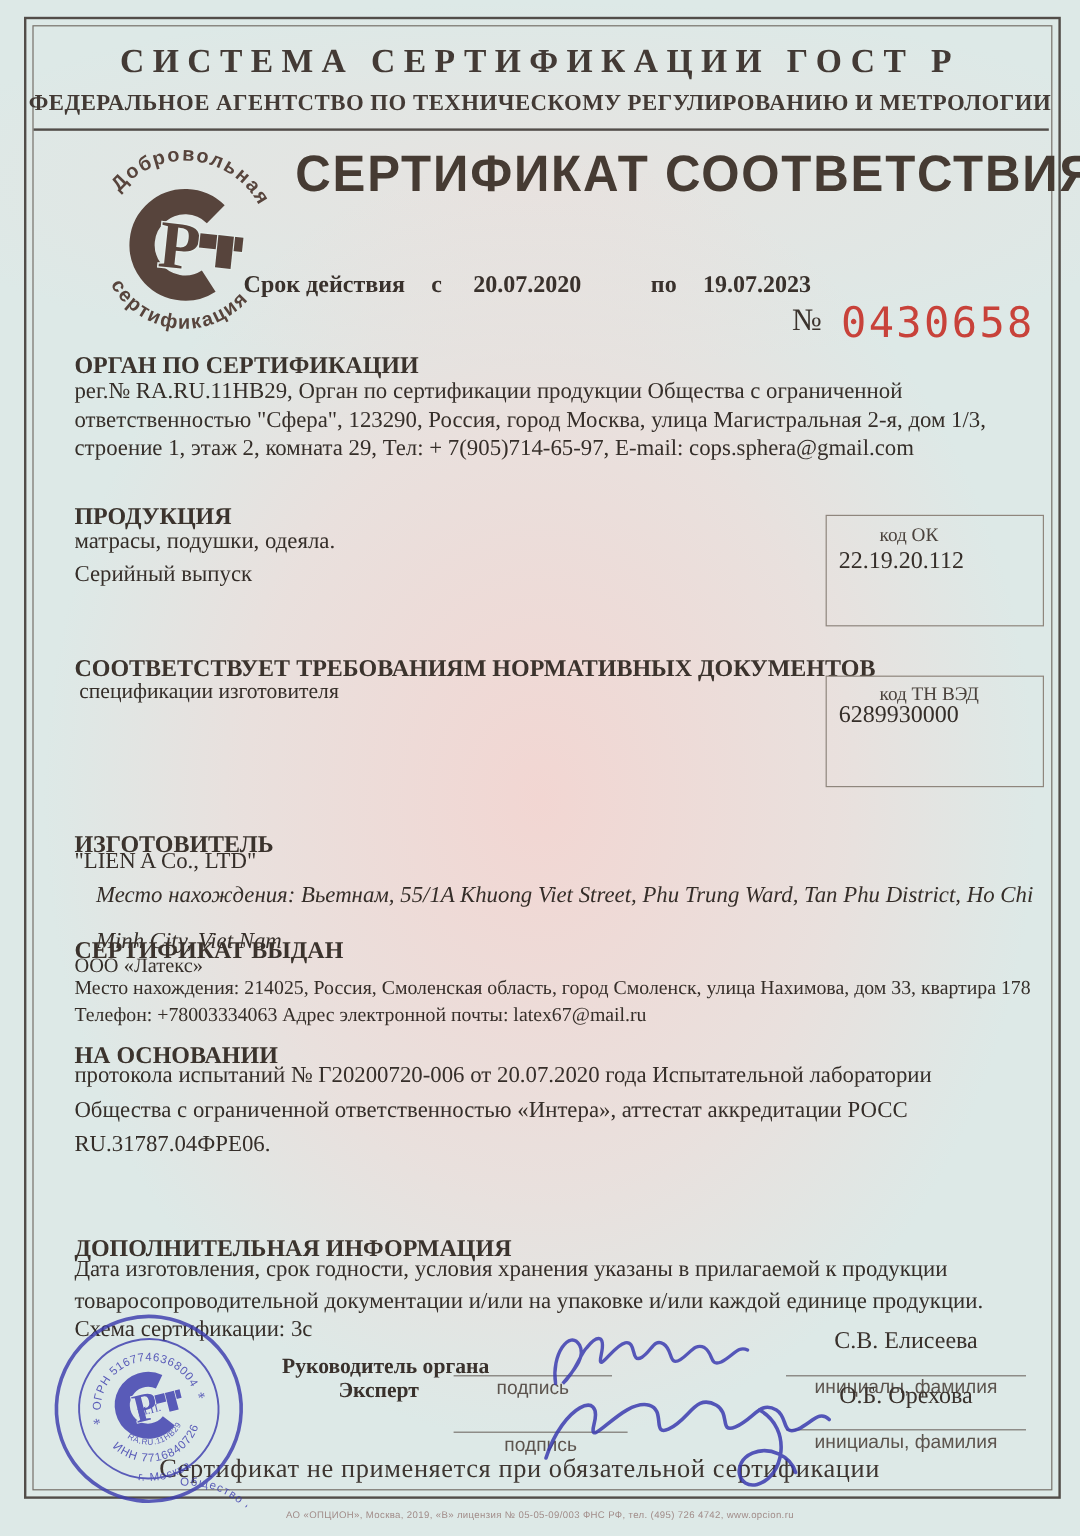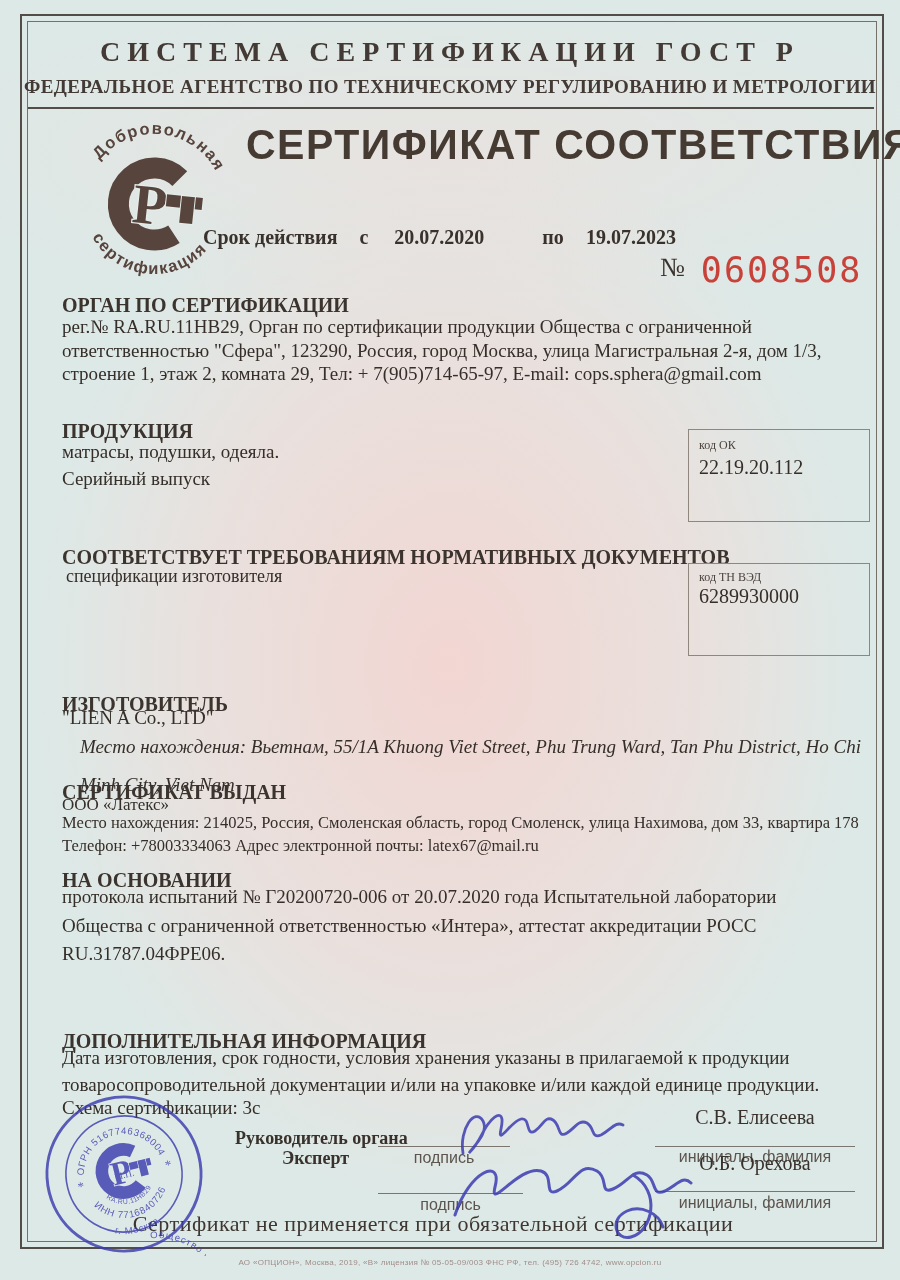--- a/index.html
+++ b/index.html
@@ -16,21 +16,21 @@
   .frame-outer{left:20px;top:14px;width:860px;height:1231px;border:2px solid #524d49;}
   .frame-inner{left:27px;top:21px;width:848px;height:1219px;border:1px solid #767069;}
   .divider{left:28px;top:107px;width:846px;height:0;border-top:2px solid #524d49;}
   .hline1{width:900px;text-align:center;font-weight:bold;font-size:28px;letter-spacing:7px;color:#433a35;}
   .hline2{width:900px;text-align:center;font-weight:bold;font-size:19px;letter-spacing:.4px;color:#433a35;}
   .title{font-family:"Liberation Sans","DejaVu Sans",sans-serif;font-weight:bold;font-size:41px;letter-spacing:1.5px;color:#463b33;transform:scaleY(1.04);transform-origin:left top;white-space:nowrap;}
   .b{font-weight:bold;}
   .heading{font-weight:bold;font-size:20px;color:#3b332d;white-space:nowrap;}
   .body-txt{font-size:19px;color:#352e29;}
   .codebox{border:1px solid #8f867d;}
-  .codebox .lbl{font-size:12px;color:#4a423c;}
+  .codebox .lbl{font-size:16px;color:#4a423c;margin-left:34px;}
   .codebox .val{font-size:20px;color:#352e29;}
   .serial-digits{font-family:"DejaVu Sans Mono","Liberation Mono",monospace;font-size:35px;letter-spacing:2px;color:#c8423a;}
   .sig-line{border-bottom:1.4px solid #7b7570;}
   .caption{font-family:"Liberation Sans","DejaVu Sans",sans-serif;font-size:16px;color:#5c544e;text-align:center;}
   .nowrap{white-space:nowrap;}
   .fineprint{font-family:"Liberation Sans","DejaVu Sans",sans-serif;font-size:8px;letter-spacing:.3px;color:#a18c89;width:900px;text-align:center;}
   svg text{user-select:none;}
 </style>
 </head>
 <body>
@@ -84,21 +84,21 @@
     <span>20.07.2020</span>
     <span style="display:inline-block;width:48px;"></span>
     <span>по</span>
     <span style="display:inline-block;width:12px;"></span>
     <span>19.07.2023</span>
   </div>
 
   <div class="abs nowrap" style="left:660px;top:250px;">
     <span style="font-size:26px;color:#3b332d;vertical-align:6px;">№</span>
     <span style="display:inline-block;width:8px;"></span>
-    <span class="serial-digits">0608508</span>
+    <span class="serial-digits">0430658</span>
   </div>
 
   <div class="abs heading" style="left:62px;top:294px;">ОРГАН ПО СЕРТИФИКАЦИИ</div>
   <div class="abs body-txt" style="left:62px;top:315px;width:814px;line-height:23.5px;">рег.№ RA.RU.11HB29, Орган по сертификации продукции Общества с ограниченной ответственностью "Сфера", 123290, Россия, город Москва, улица Магистральная 2-я, дом 1/3, строение 1, этаж 2, комната 29, Тел: + 7(905)714-65-97, E-mail: cops.sphera@gmail.com</div>
 
   <div class="abs heading" style="left:62px;top:420px;">ПРОДУКЦИЯ</div>
   <div class="abs body-txt" style="left:62px;top:438px;width:600px;line-height:27px;">
     <div>матрасы, подушки, одеяла.</div>
     <div>Серийный выпуск</div>
   </div>

